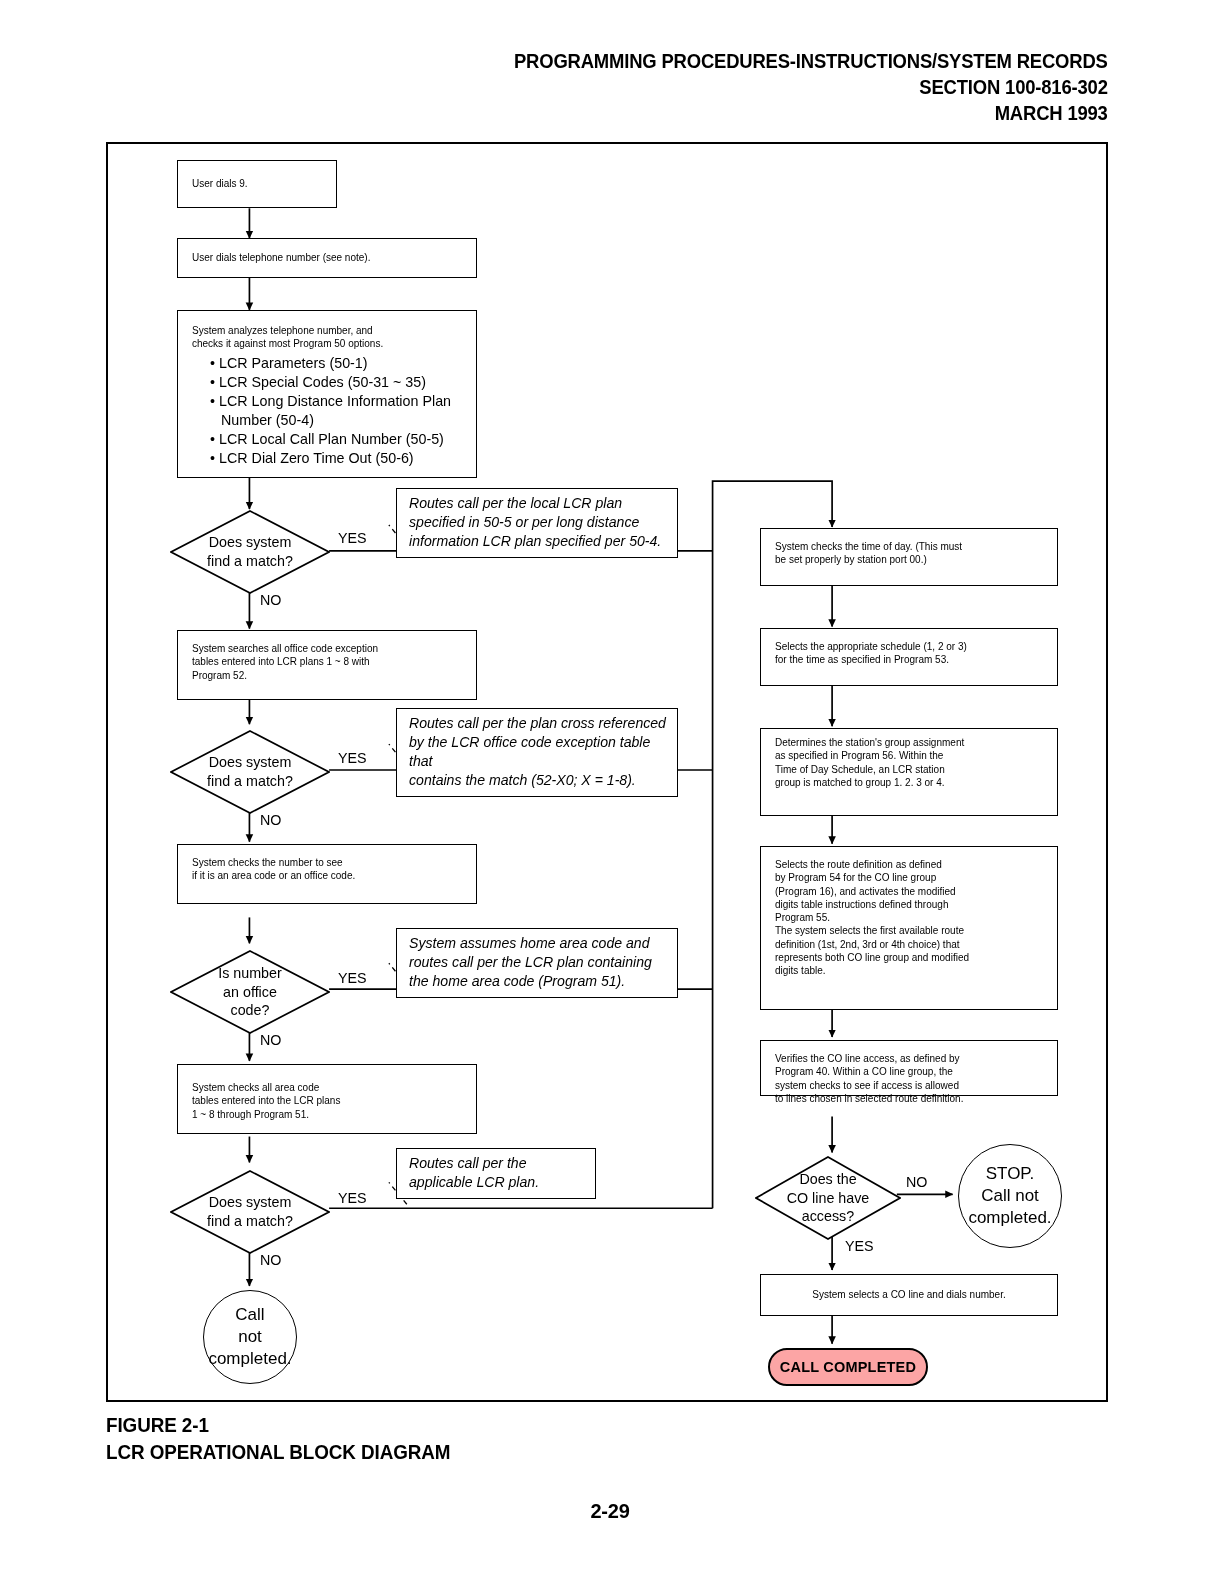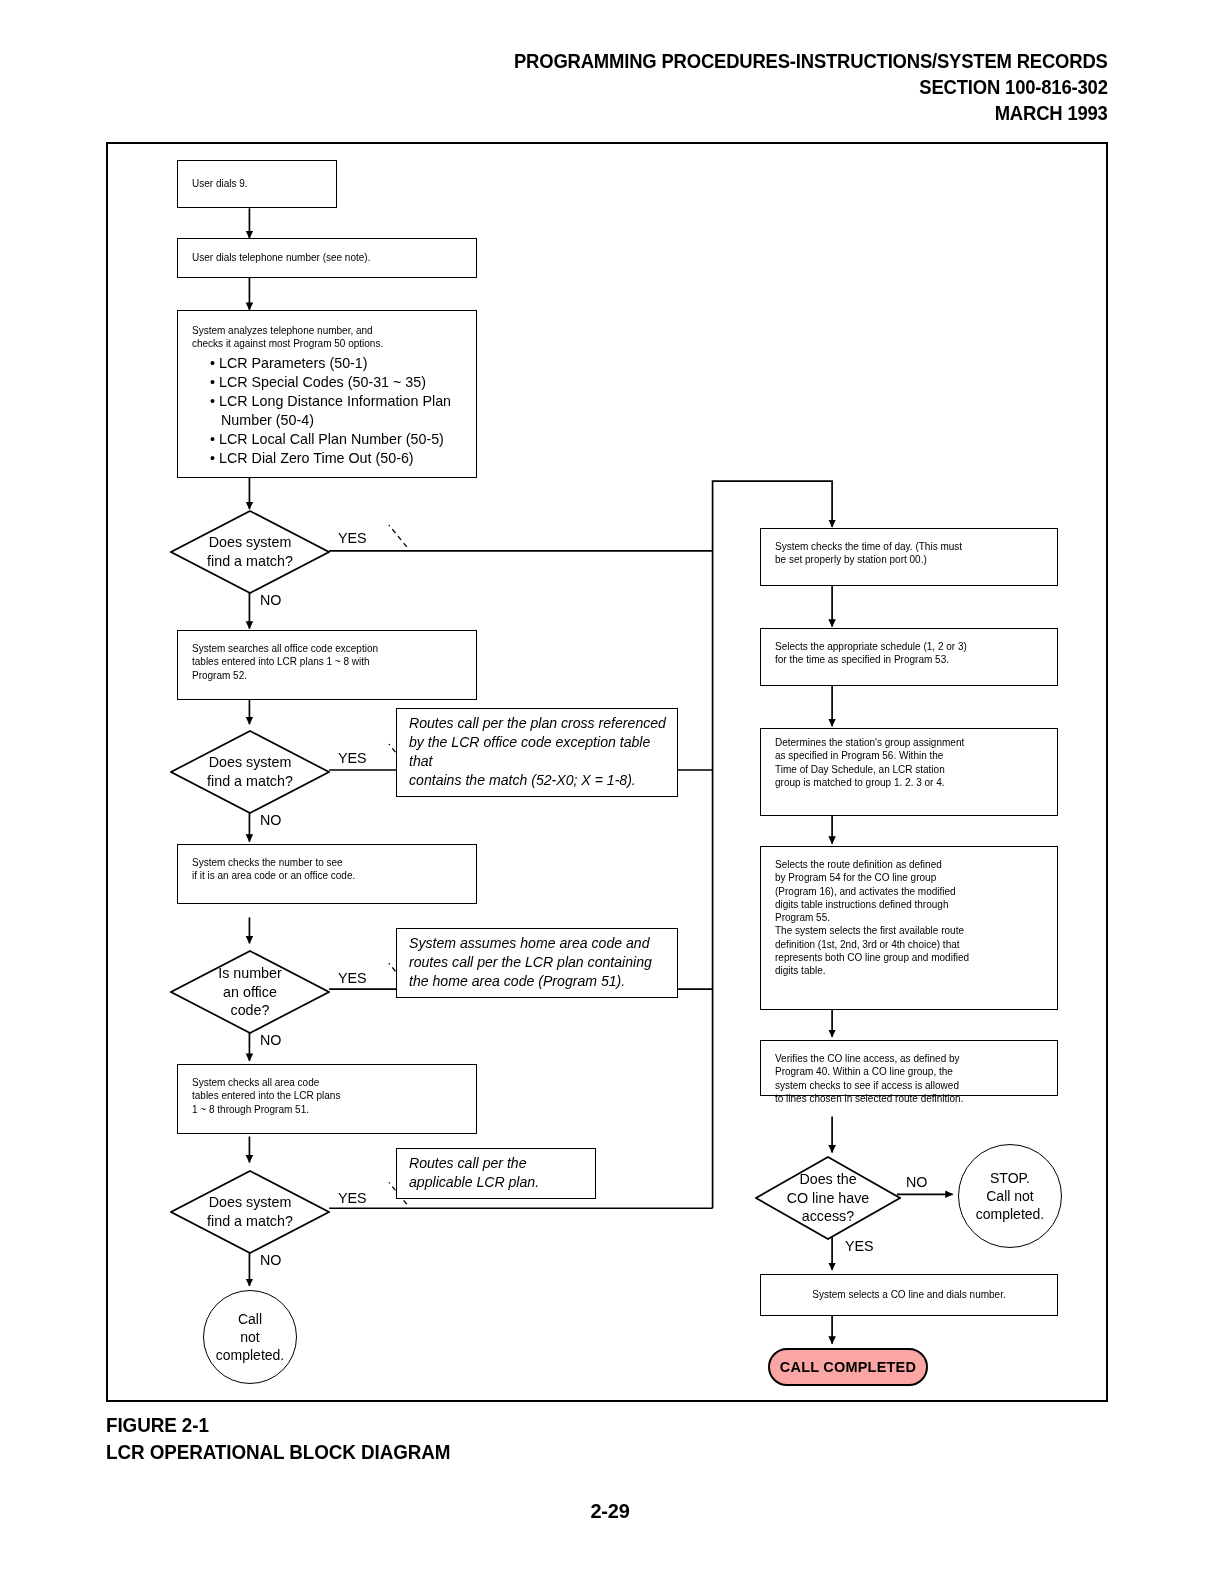--- a/index.html
+++ b/index.html
@@ -106,21 +106,21 @@
   .circle {
     position: absolute;
     border: 1.6px solid #000;
     border-radius: 50%;
     display: flex;
     align-items: center;
     justify-content: center;
     background: #fff;
   }
   .circle .txt {
-    font-size: 14px;
+    font-size: 17px;
     line-height: 1.3;
     text-align: center;
     white-space: pre-line;
   }
 
   
   .stadium {
     position: absolute;
     border: 2px solid #000;
     border-radius: 999px;
@@ -275,20 +275,25 @@
   <div class="decision" style="left:62px; top:366px; width:160px; height:84px;">
     <svg class="dshape" viewBox="0 0 160 84" preserveAspectRatio="none">
       <polygon points="80,1 159,42 80,83 1,42" fill="#fff" stroke="#000" stroke-width="1.7" vector-effect="non-scaling-stroke"></polygon>
     </svg>
     <span class="dtxt">Does system
 find a match?</span>
   </div>
   <span class="blabel" style="left:230px; top:386px;">YES</span>
   <span class="blabel" style="left:152px; top:448px;">NO</span>
 
+  <div class="callout" style="left:288px; top:344px; width:282px;">
+    <span class="txt">Routes call per the local LCR  plan
+specified in 50-5 or per long distance
+information LCR plan specified per 50-4.</span>
+  </div>
 
   <div class="node proc" style="left:69px; top:486px; width:300px; height:70px; align-items:flex-start; padding-top:11px;">
     <span class="txt">System searches all office code exception
 tables entered into LCR plans 1 ~ 8 with
 Program 52.</span>
   </div>
 
   <div class="decision" style="left:62px; top:586px; width:160px; height:84px;">
     <svg class="dshape" viewBox="0 0 160 84" preserveAspectRatio="none">
       <polygon points="80,1 159,42 80,83 1,42" fill="#fff" stroke="#000" stroke-width="1.7" vector-effect="non-scaling-stroke"></polygon>
@@ -320,21 +325,21 @@
   </div>
   <span class="blabel" style="left:230px; top:826px;">YES</span>
   <span class="blabel" style="left:152px; top:888px;">NO</span>
 
   <div class="callout" style="left:288px; top:784px; width:282px;">
     <span class="txt">System assumes home area code and
 routes call  per the LCR  plan containing
 the home area code (Program 51).</span>
   </div>
 
-  <div class="node proc" style="left:69px; top:920px; width:300px; height:70px; align-items:flex-start; padding-top:11px;">
+  <div class="node proc" style="left:69px; top:920px; width:300px; height:70px; align-items:center; padding-top:11px;">
     <span class="txt">System checks all area code
 tables entered into the LCR  plans
 1 ~ 8 through Program 51.</span>
   </div>
 
   <div class="decision" style="left:62px; top:1026px; width:160px; height:84px;">
     <svg class="dshape" viewBox="0 0 160 84" preserveAspectRatio="none">
       <polygon points="80,1 159,42 80,83 1,42" fill="#fff" stroke="#000" stroke-width="1.7" vector-effect="non-scaling-stroke"></polygon>
     </svg>
     <span class="dtxt">Does system

